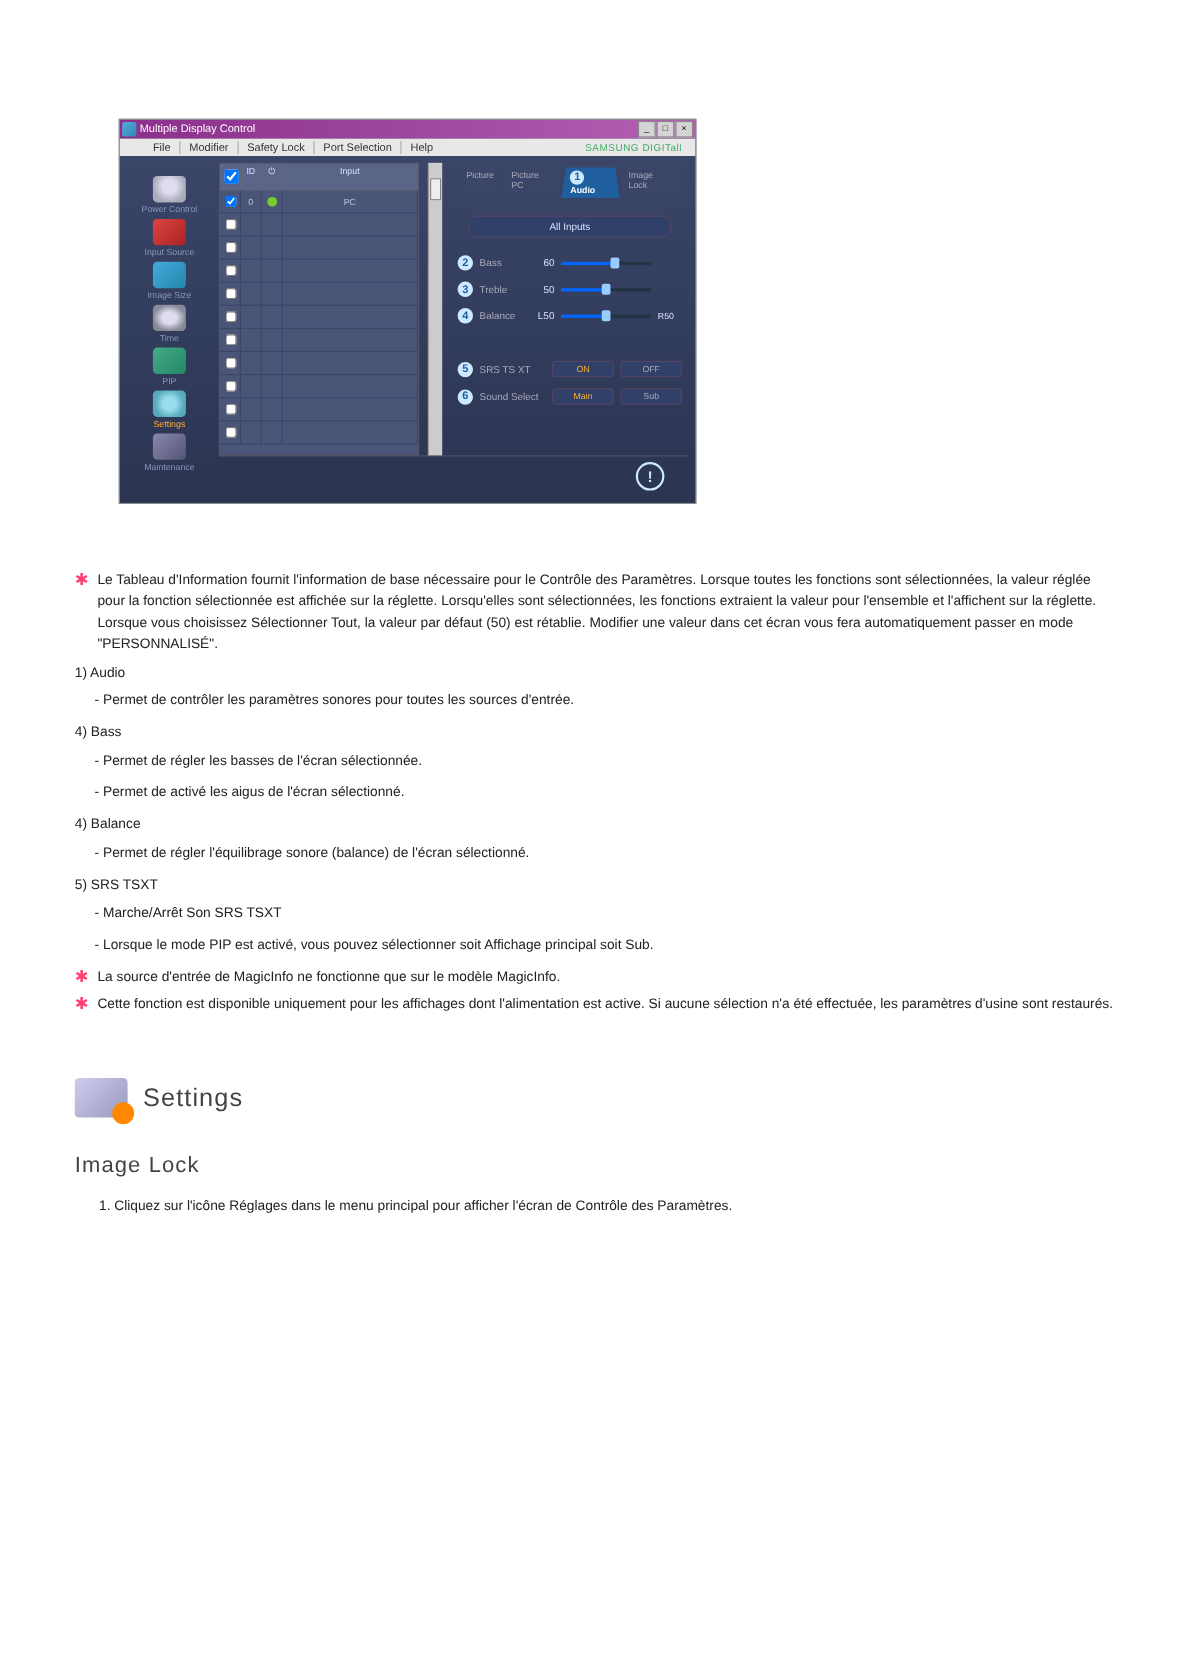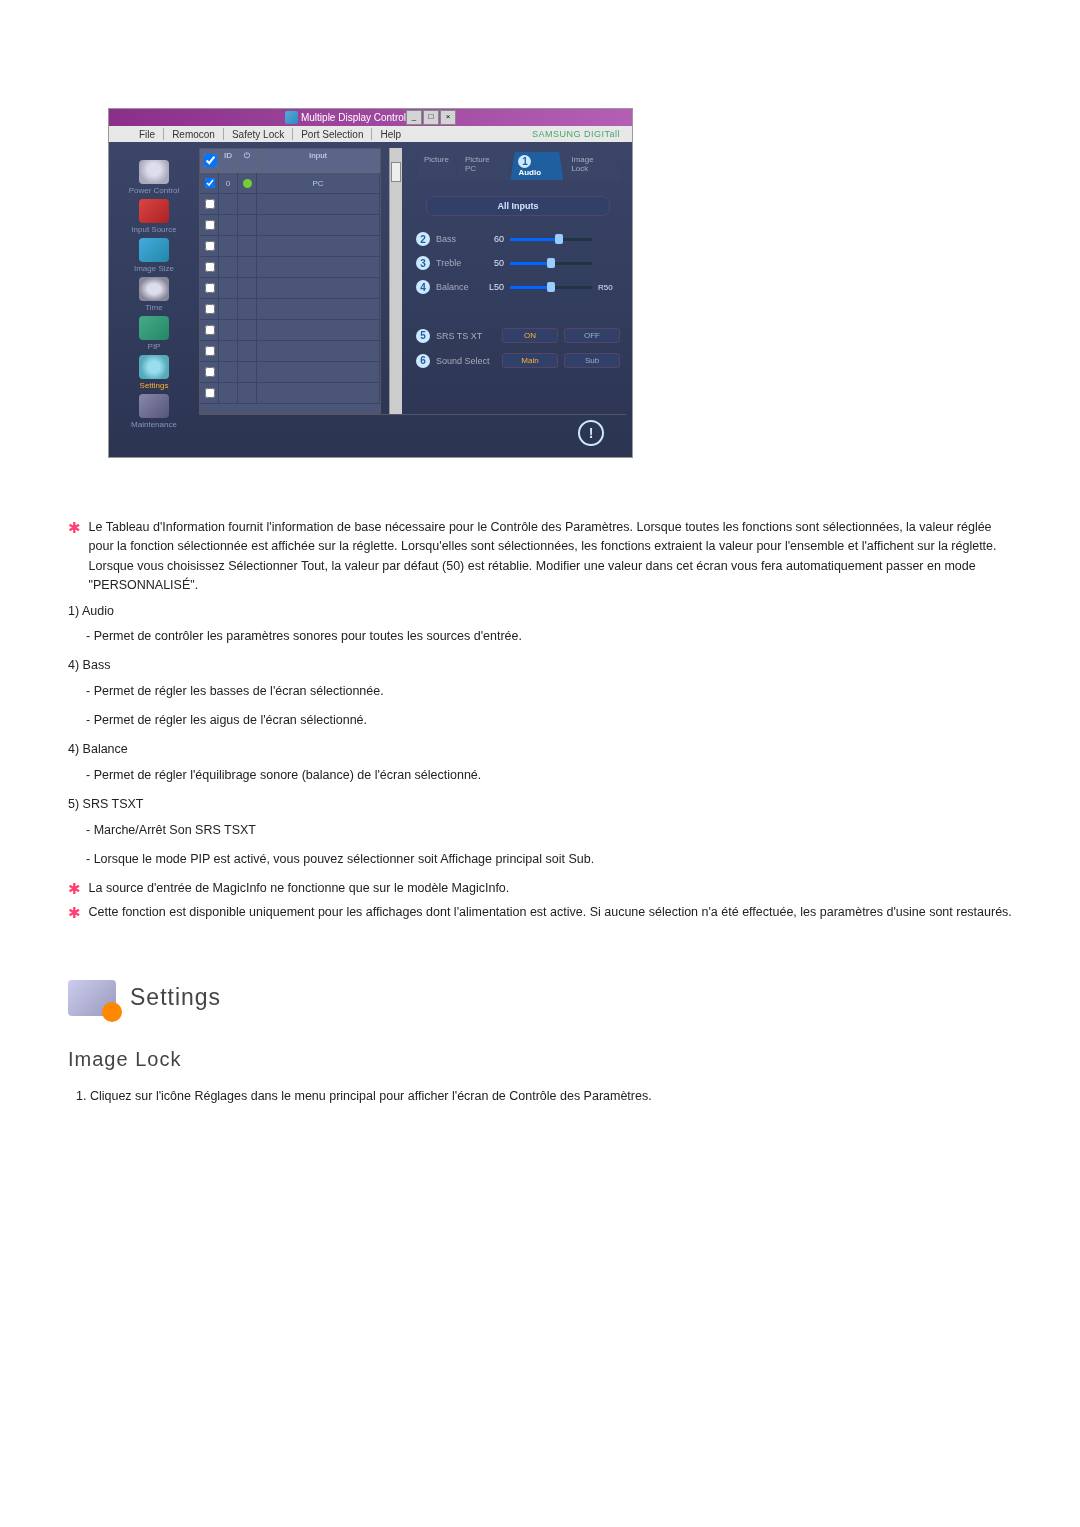--- a/index.html
+++ b/index.html
@@ -1,18 +1,18 @@
 <!DOCTYPE html>
 <html><head>
 <meta charset="utf-8">
 <style>
 body{margin:0;background:#fff;font-family:Arial,Helvetica,sans-serif;font-size:13px;color:#000;width:1080px}
 .page{padding:108px 68px 60px 68px}
 .app-window{width:523px;margin:0 auto 60px 40px;border:1px solid #999;background:#2b3451}
-.titlebar{height:17px;background:linear-gradient(90deg,#8a2f8a,#b45fb4);display:flex;align-items:center;justify-content:center;padding:0 2px}
+.titlebar{height:17px;background:linear-gradient(90deg,#8a2f8a,#b45fb4);display:flex;align-items:center;justify-content:space-between;padding:0 2px}
 .titlebar-left{display:flex;align-items:center;gap:3px}
 .title-icon{width:13px;height:13px;background:linear-gradient(135deg,#5ad,#38b);border-radius:2px}
 .title-text{font-size:10px;color:#fff}
 .win-btns{display:flex;gap:1px}
 .win-btn{width:14px;height:13px;background:#d4d4d4;border:1px solid #888;font-size:8px;text-align:center;line-height:11px}
 .menubar{height:16px;background:#e8e8e8;display:flex;align-items:center;padding-left:24px;gap:2px;font-size:10px;color:#333}
 .menubar span{padding:2px 6px}
 .menu-sep{width:1px;height:12px;background:#aaa}
 .brand{margin-left:auto;margin-right:6px;font-size:9px;color:#4a6;letter-spacing:.5px}
 .app-body{display:flex;background:linear-gradient(180deg,#3a4568,#2b3451)}
@@ -50,21 +50,21 @@
 .gpwr{width:18px;display:flex;align-items:center;justify-content:center}
 .pwr-dot{width:9px;height:9px;border-radius:50%;background:#7c3}
 .ginput{flex:1;font-size:8px;color:#bcd;display:flex;align-items:center;justify-content:center}
 .scrollbar{width:12px;background:#ccc;border-left:1px solid #999;position:relative}
 .thumb{position:absolute;top:14px;left:1px;right:1px;height:18px;background:#eee;border:1px solid #888}
 .panel{flex:1;padding:4px 6px;display:flex;flex-direction:column;gap:10px}
 .tabs-row{display:flex;gap:0;font-size:8px}
 .tab{padding:3px 8px;background:#3a4568;color:#aab;clip-path:polygon(8% 0,92% 0,100% 100%,0 100%)}
 .tab.active{background:#1f5f9f;color:#fff;font-weight:bold;position:relative}
 .circ{display:inline-flex;width:13px;height:13px;background:#cde9ff;border-radius:50%;color:#1f5f9f;font-weight:bold;align-items:center;justify-content:center;font-size:10px;margin-right:2px}
-.allinputs{margin:6px 10px;padding:4px;border:1px solid #546;border-radius:8px;text-align:center;font-size:9px;font-weight:bold;color:#d8e2ff;background:#304068}
+.allinputs{margin:6px 10px;padding:4px;border:1px solid #546;border-radius:8px;text-align:center;font-size:9px;font-weight:normal;color:#d8e2ff;background:#304068}
 .slider-row{display:flex;align-items:center;gap:6px;font-size:9px;color:#aab}
 .num-circle{width:14px;height:14px;border-radius:50%;background:#cde9ff;color:#1f5f9f;font-weight:bold;display:flex;align-items:center;justify-content:center;font-size:10px}
 .slabel{width:40px}
 .sval{width:22px;color:#d8e2ff;text-align:right}
 .strack{flex:1;height:3px;background:linear-gradient(90deg,#06f 50%,#234 50%);position:relative}
 .strack::after{content:"";position:absolute;top:-4px;left:50%;width:8px;height:10px;background:#9cf;border-radius:2px;transform:translateX(-50%)}
 .strack.v60{background:linear-gradient(90deg,#06f 60%,#234 60%)}
 .strack.v60::after{left:60%}
 .sright{width:22px;color:#d8e2ff;font-size:8px}
 .sel-row{display:flex;align-items:center;gap:6px;font-size:9px;color:#aab}
@@ -96,21 +96,21 @@
       </div>
       <div class="win-btns">
         <div class="win-btn">_</div>
         <div class="win-btn">□</div>
         <div class="win-btn">×</div>
       </div>
     </div>
     <div class="menubar">
       <span>File</span>
         <div class="menu-sep"></div>
-      <span>Remocon</span>
+      <span>Modifier</span>
         <div class="menu-sep"></div>
       <span>Safety Lock</span>
         <div class="menu-sep"></div>
       <span>Port Selection</span>
         <div class="menu-sep"></div>
       <span>Help</span>
       <span class="brand">SAMSUNG DIGITall</span>
     </div>
     <div class="app-body">
       <div class="sidebar">
@@ -302,21 +302,21 @@
   <div class="text-content">
     <div class="star-row">
         <div class="star">✱</div>
         <div>Le Tableau d'Information fournit l'information de base nécessaire pour le Contrôle des Paramètres. Lorsque toutes les fonctions sont sélectionnées, la valeur réglée pour la fonction sélectionnée est affichée sur la réglette. Lorsqu'elles sont sélectionnées, les fonctions extraient la valeur pour l'ensemble et l'affichent sur la réglette. Lorsque vous choisissez Sélectionner Tout, la valeur par défaut (50) est rétablie. Modifier une valeur dans cet écran vous fera automatiquement passer en mode "PERSONNALISÉ".</div>
       </div>
 
     <div class="num-item">1)  Audio</div>
     <div class="sub-item">- Permet de contrôler les paramètres sonores pour toutes les sources d'entrée.</div>
     <div class="num-item">4)  Bass</div>
     <div class="sub-item">- Permet de régler les basses de l'écran sélectionnée.</div>
-    <div class="sub-item">- Permet de régler les aigus de l'écran sélectionné.</div>
+    <div class="sub-item">- Permet de activé les aigus de l'écran sélectionné.</div>
     <div class="num-item">4)  Balance</div>
     <div class="sub-item">- Permet de régler l'équilibrage sonore (balance) de l'écran sélectionné.</div>
     <div class="num-item">5)  SRS TSXT</div>
     <div class="sub-item">- Marche/Arrêt Son SRS TSXT</div>
     <div class="sub-item">- Lorsque le mode PIP est activé, vous pouvez sélectionner soit Affichage principal soit Sub.</div>
 
     <div class="star-row">
         <div class="star">✱</div>
         <div>La source d'entrée de MagicInfo ne fonctionne que sur le modèle MagicInfo.</div>
       </div>
@@ -324,15 +324,15 @@
         <div class="star">✱</div>
         <div>Cette fonction est disponible uniquement pour les affichages dont l'alimentation est active. Si aucune sélection n'a été effectuée, les paramètres d'usine sont restaurés.</div>
       </div>
 
     <div class="sec-title">
       <div class="sec-icon"></div>
       <h2>Settings</h2>
     </div>
 
     <div class="sub-head">Image Lock</div>
-    <div style="margin-left:8px">1.  Cliquez sur l'icône Réglages dans le menu principal pour afficher l'écran de Contrôle des Paramètres.</div>
+    <div style="margin-left:22px">1.  Cliquez sur l'icône Réglages dans le menu principal pour afficher l'écran de Contrôle des Paramètres.</div>
   </div>
 </div>
 
 </body></html>

